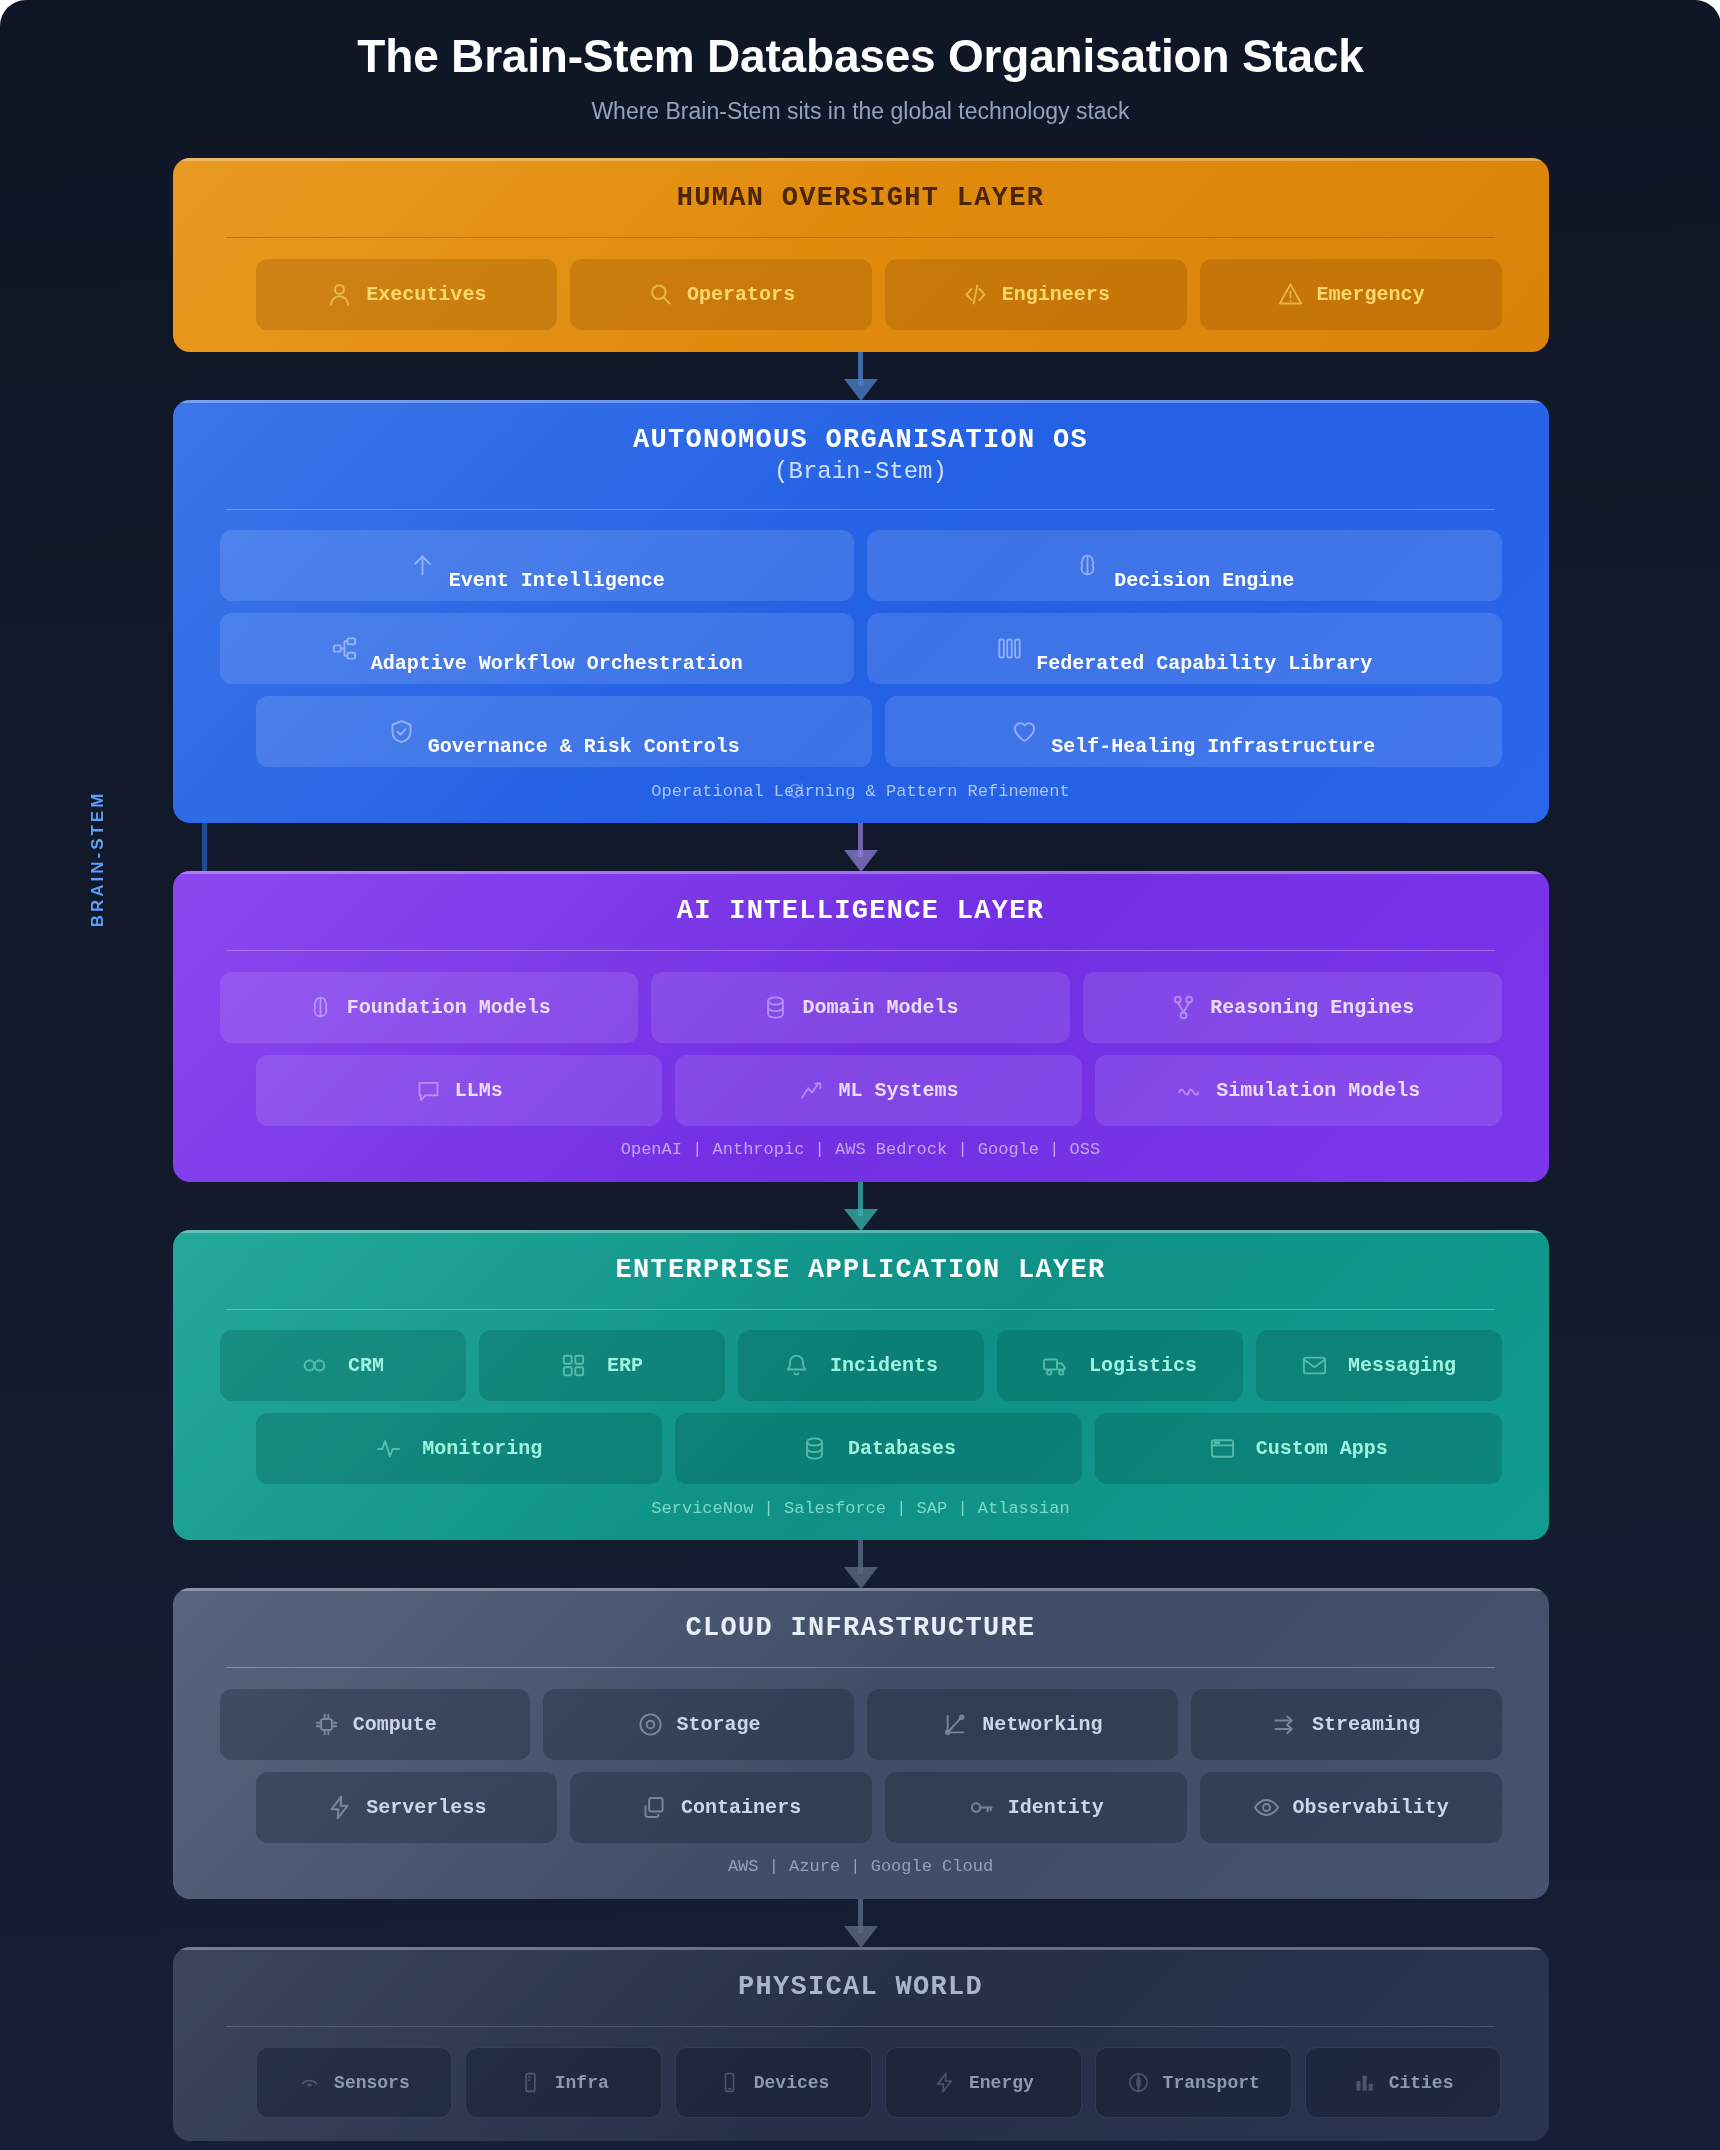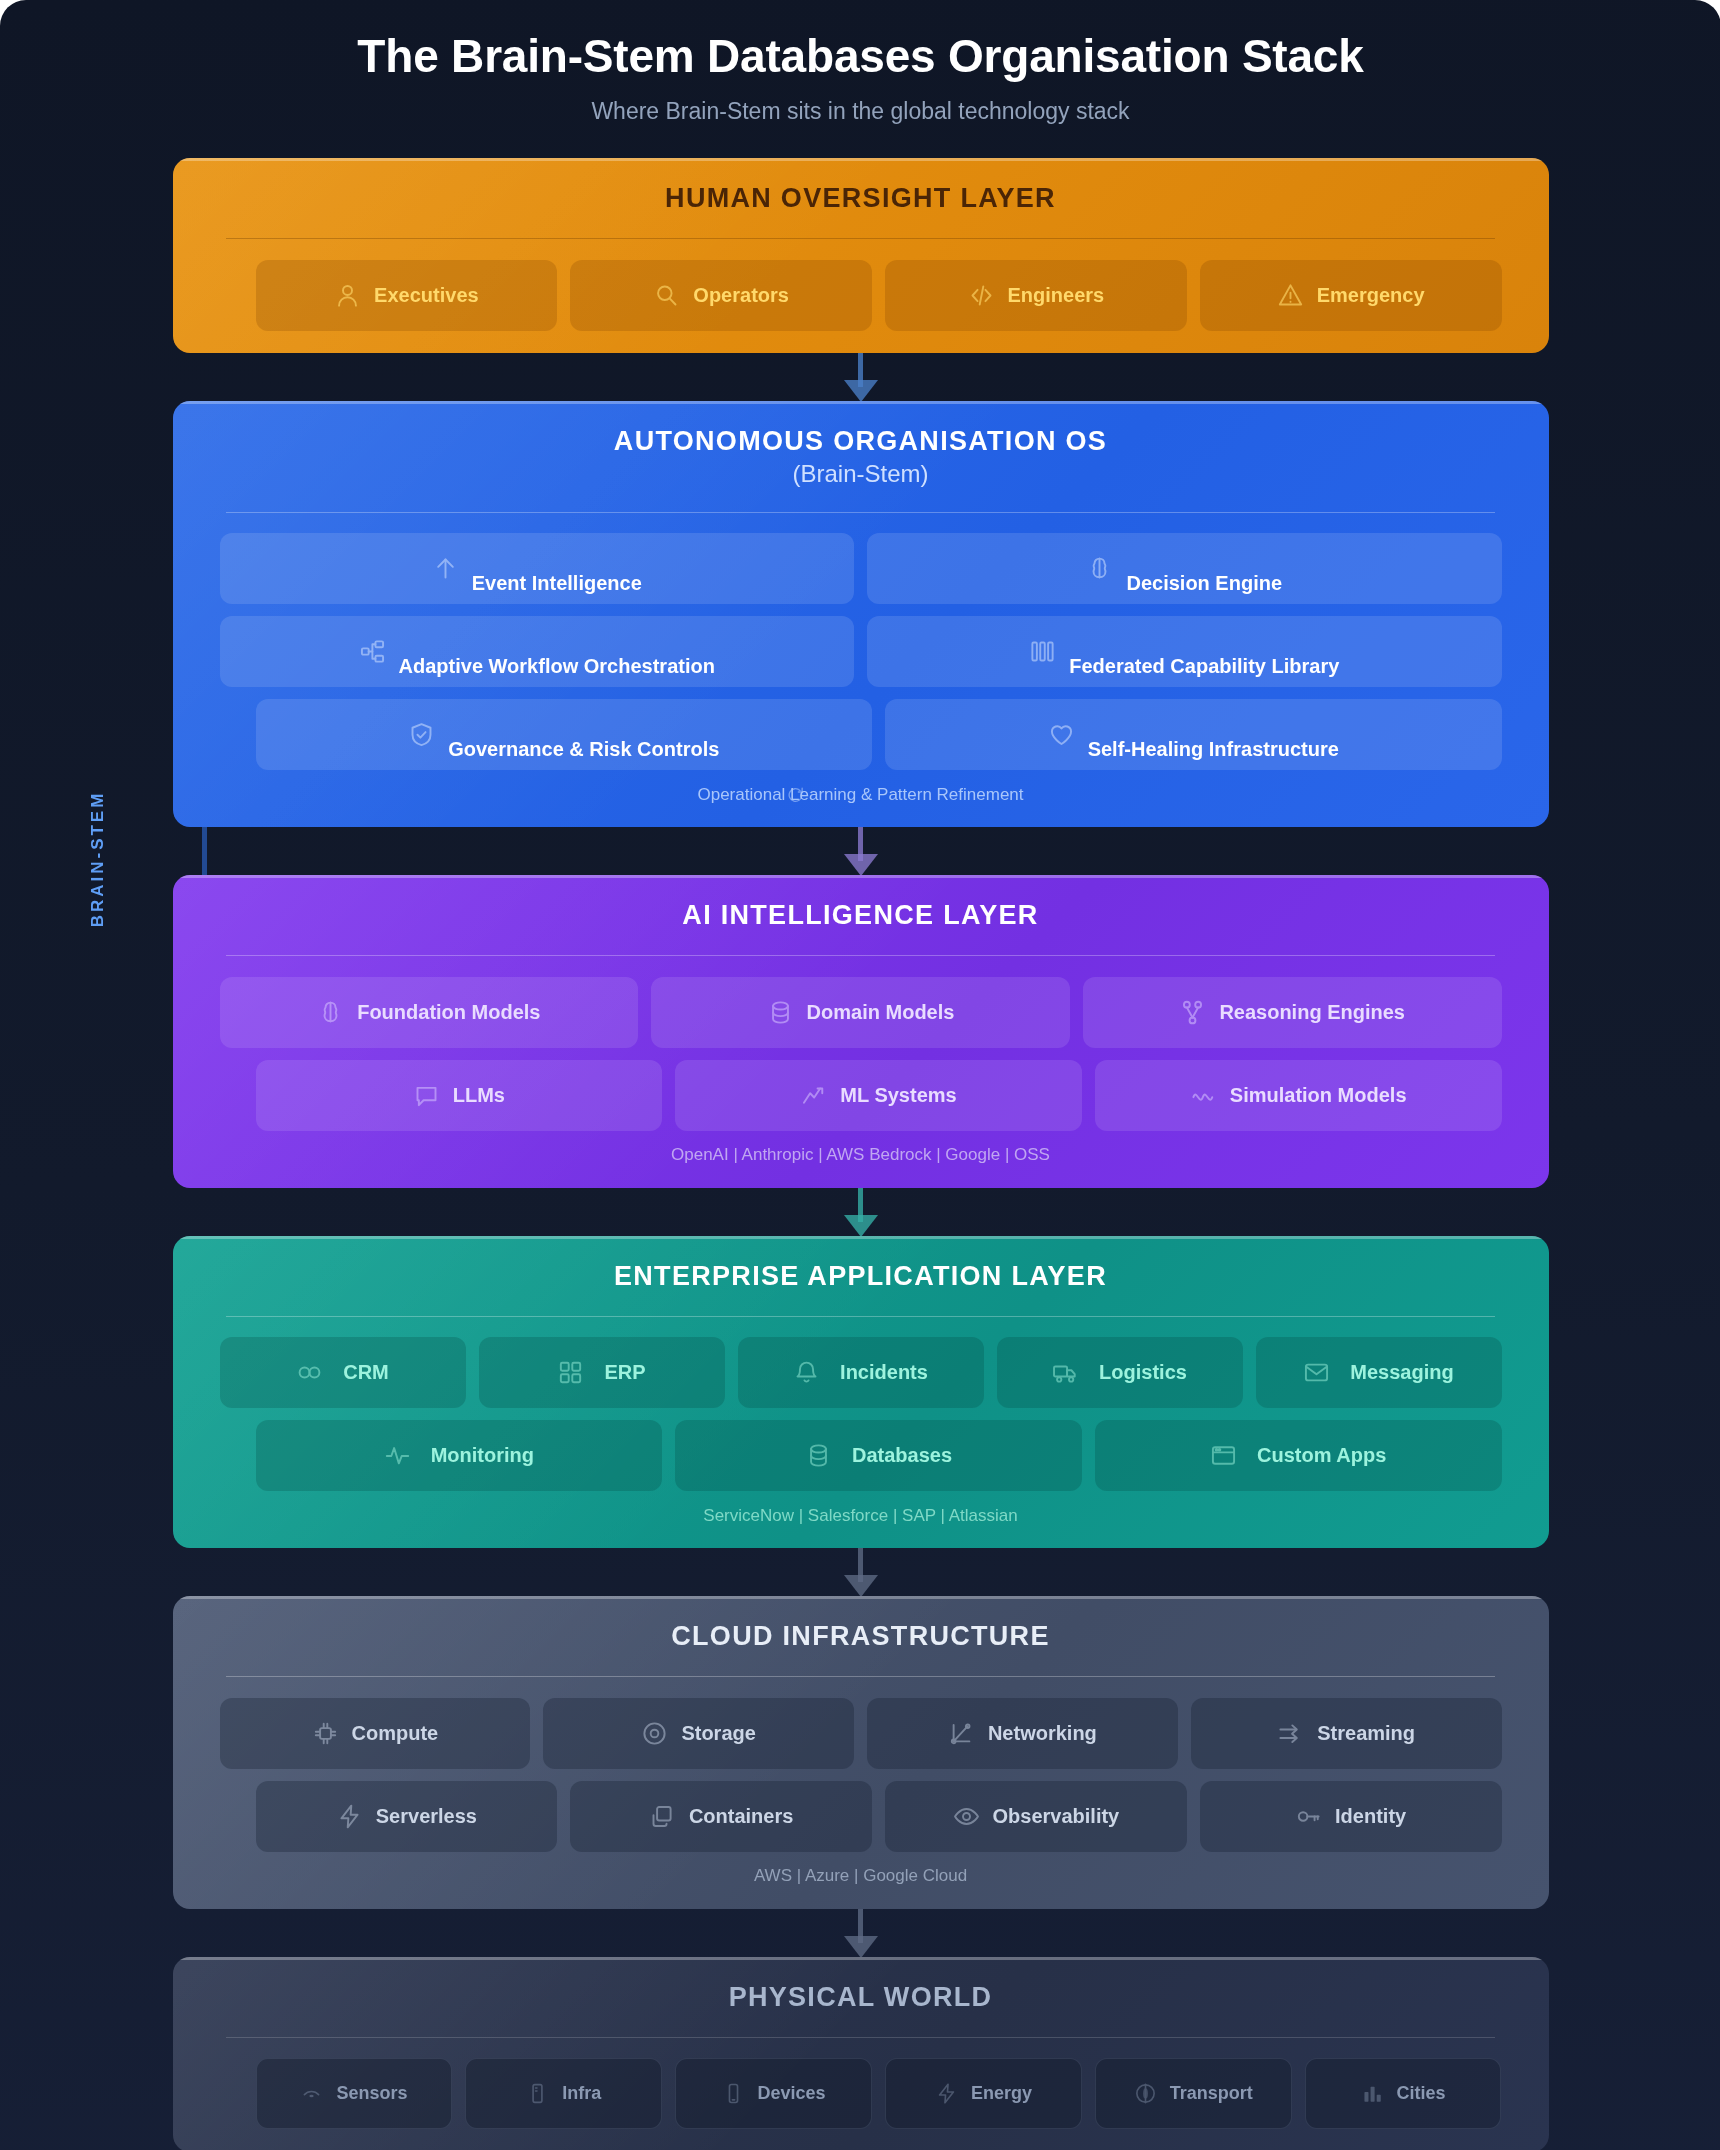--- a/index.html
+++ b/index.html
@@ -96,21 +96,21 @@
     height: 3px;
     background: rgba(255,255,255,0.30);
   }
   .layer::after {
     content: "";
     position: absolute;
     inset: 0;
     background: linear-gradient(135deg, rgba(255,255,255,0.08) 0%, rgba(255,255,255,0) 48%);
     pointer-events: none;
   }
-  .layer > * { position: relative; z-index: 2; }
+  .layer > * { position: relative; z-index: 2; font-family: Liberation Mono, monospace; }
 
   .layer-title {
     text-align: center;
     font-size: 27px;
     font-weight: bold;
     letter-spacing: 1.3px;
   }
   .layer-subtitle {
     text-align: center;
     margin-top: 3px;
@@ -629,36 +629,36 @@
                   <svg class="chip-icon" viewBox="0 0 24 24" fill="none" stroke="currentColor" stroke-width="1.7" stroke-linecap="round" stroke-linejoin="round">
                     <rect x="7.2" y="3.6" width="12" height="12" rx="1.8"></rect>
                     <path d="M15.6 18.4a2 2 0 0 1-2 2H6a2 2 0 0 1-2-2V10.8"></path>
                   </svg>
                 </span>
                 <span class="chip-label">Containers</span>
               </div>
               <div class="chip">
                 <span>
                   <svg class="chip-icon" viewBox="0 0 24 24" fill="none" stroke="currentColor" stroke-width="1.7" stroke-linecap="round" stroke-linejoin="round">
-                    <path d="M1.8 12S5.6 5.4 12 5.4 22.2 12 22.2 12 18.4 18.6 12 18.6 1.8 12 1.8 12z"></path>
-                    <circle cx="12" cy="12" r="3.1"></circle>
-                  </svg>
-                </span>
-                <span class="chip-label">Observability</span>
-              </div>
-              <div class="chip">
-                <span>
-                  <svg class="chip-icon" viewBox="0 0 24 24" fill="none" stroke="currentColor" stroke-width="1.7" stroke-linecap="round" stroke-linejoin="round">
                     <circle cx="7.2" cy="12" r="3.8"></circle>
                     <path d="M11 12h10"></path>
                     <path d="M17.4 12v3.4"></path>
                     <path d="M20.2 12v2.4"></path>
                   </svg>
                 </span>
                 <span class="chip-label">Identity</span>
+              </div>
+              <div class="chip">
+                <span>
+                  <svg class="chip-icon" viewBox="0 0 24 24" fill="none" stroke="currentColor" stroke-width="1.7" stroke-linecap="round" stroke-linejoin="round">
+                    <path d="M1.8 12S5.6 5.4 12 5.4 22.2 12 22.2 12 18.4 18.6 12 18.6 1.8 12 1.8 12z"></path>
+                    <circle cx="12" cy="12" r="3.1"></circle>
+                  </svg>
+                </span>
+                <span class="chip-label">Observability</span>
               </div>
             </div>
           </div>
           <div class="layer-footer"><span>AWS | Azure | Google Cloud</span></div>
         </section>
         <div class="connector" style="color:#5d6a84">
           <span class="stem" style="background:#5d6a84"></span>
           <span class="head"></span>
         </div>
         <section class="layer layer-physical">

